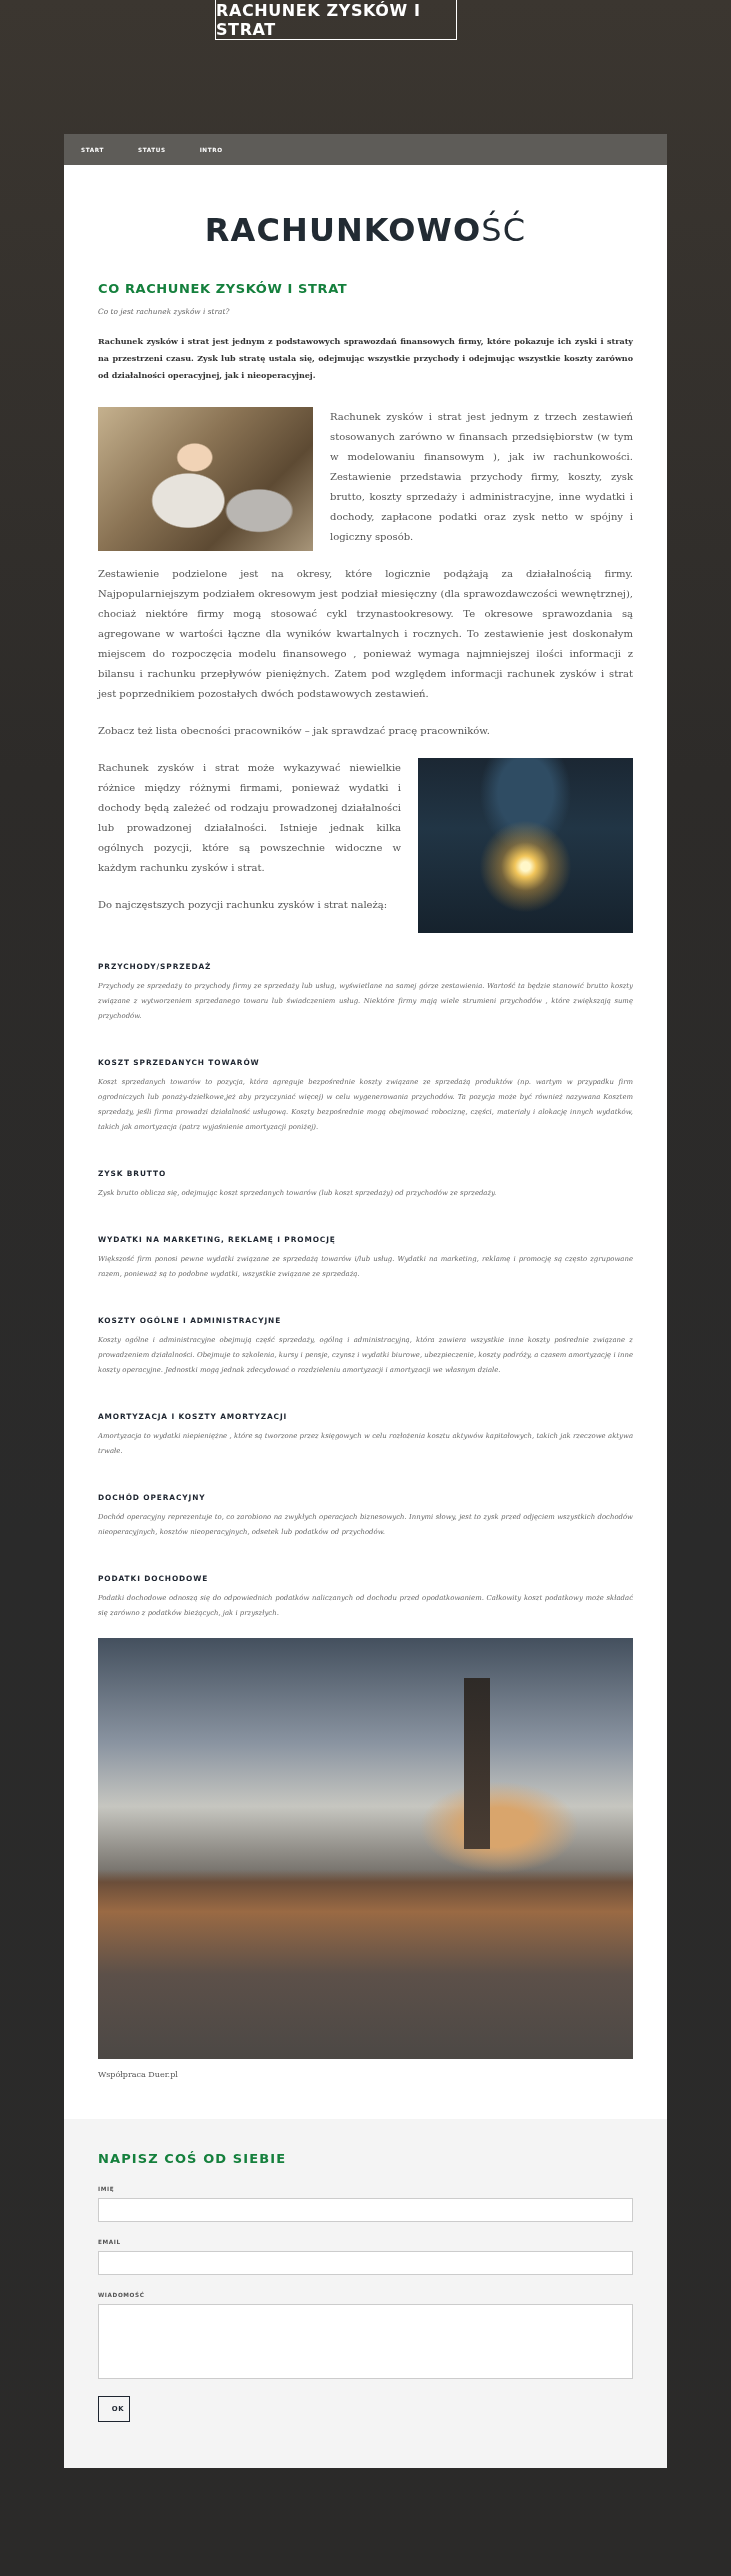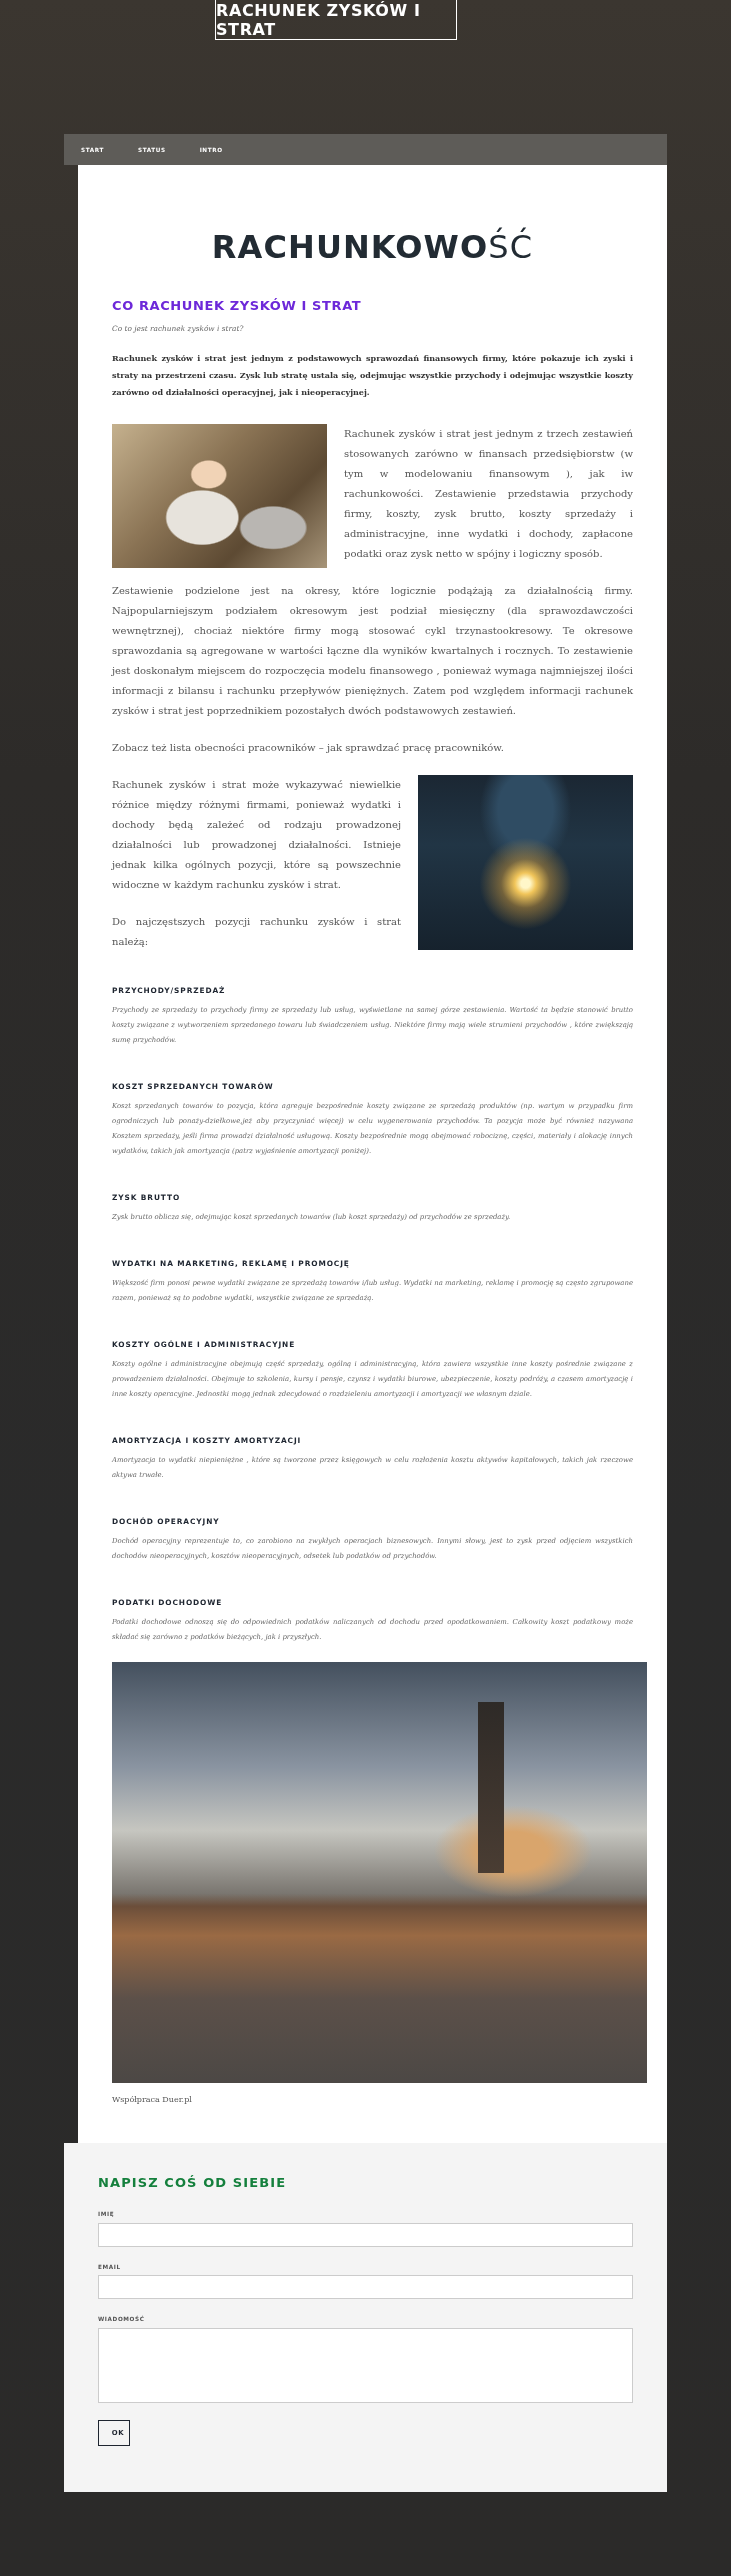--- a/index.html
+++ b/index.html
@@ -21,29 +21,29 @@
     font-size: 16px; letter-spacing: 0.6px;
   }
   .container { position: absolute; left: 64px; top: 134px; width: 603px; }
   .nav {
     height: 31px; background: #5e5c58; display: flex; align-items: center; padding-left: 17px;
   }
   .nav a {
     color: #fff; font-family: "DejaVu Sans", sans-serif; font-weight: bold; font-size: 5.7px;
     letter-spacing: 0.6px; text-decoration: none; margin-right: 34px; text-transform: uppercase;
   }
-  .page { background: #fff; padding: 63px 34px 34px 34px; margin-left: 14px; }
+  .page { background: #fff; padding: 46px 34px 34px 34px; }
   .big-title {
     text-align: center; font-family: "DejaVu Sans", sans-serif; font-weight: bold;
     font-size: 32px; color: #222b33; letter-spacing: 1.1px; margin-bottom: 32px;
   }
   .big-title .light { font-weight: normal; }
   h2.sect {
     font-family: "DejaVu Sans", sans-serif; font-weight: bold; font-size: 13px;
-    color: #6d28d9; letter-spacing: 0.6px; text-transform: uppercase; margin-bottom: 11.4px;
+    color: #15803d; letter-spacing: 0.6px; text-transform: uppercase; margin-bottom: 11.4px;
   }
   .subtitle { font-style: italic; font-size: 7.4px; color: #666; margin-bottom: 17px; }
   .lead { font-weight: bold; font-size: 8px; line-height: 17px; color: #333; text-align: justify; margin-bottom: 23px; }
   p.body { font-size: 10px; line-height: 20px; color: #555; text-align: justify; margin-bottom: 17px; }
   .img-left { float: left; width: 215px; height: 144px; margin: 0 17px 11.4px 0; }
   .img-right { float: right; width: 215px; height: 175px; margin: 0 0 11.4px 17px; }
   .clear { clear: both; }
   .office-img {
     background:
       radial-gradient(ellipse at 45% 35%, #f1d3b6 0 10%, transparent 11%),

